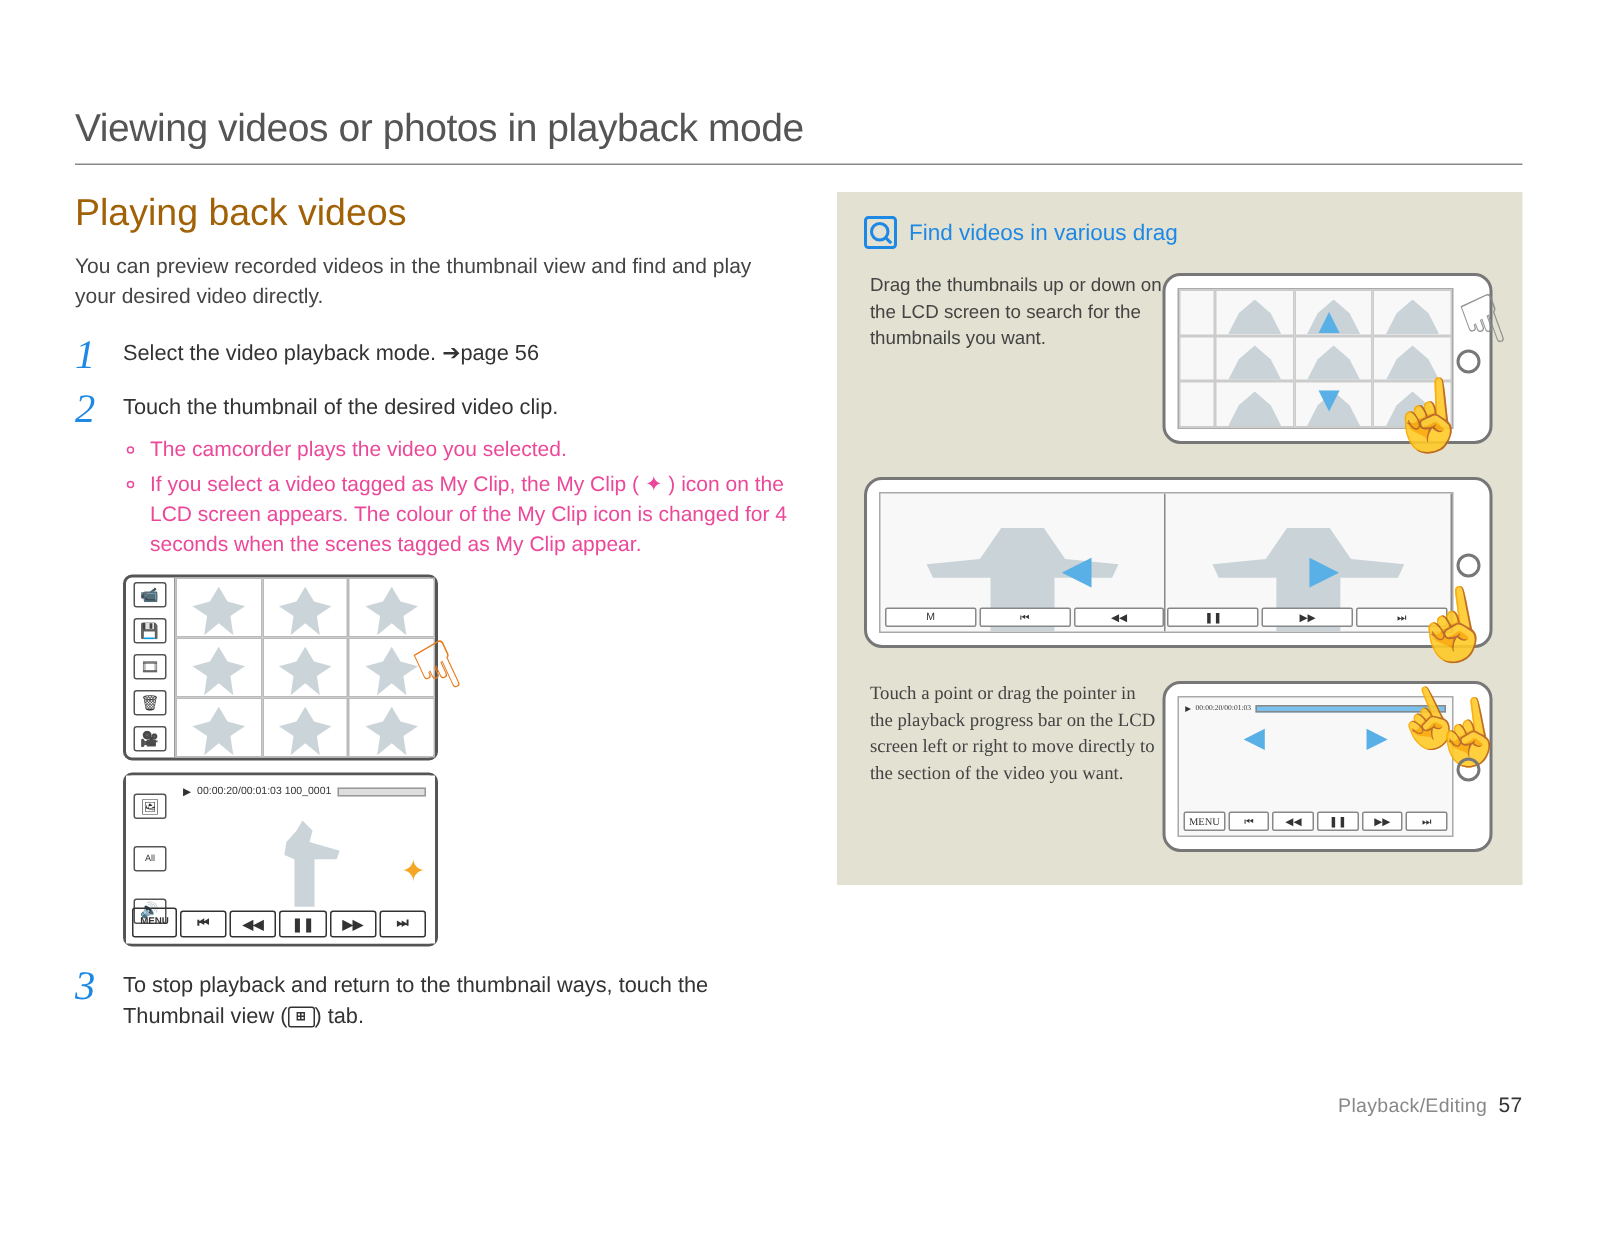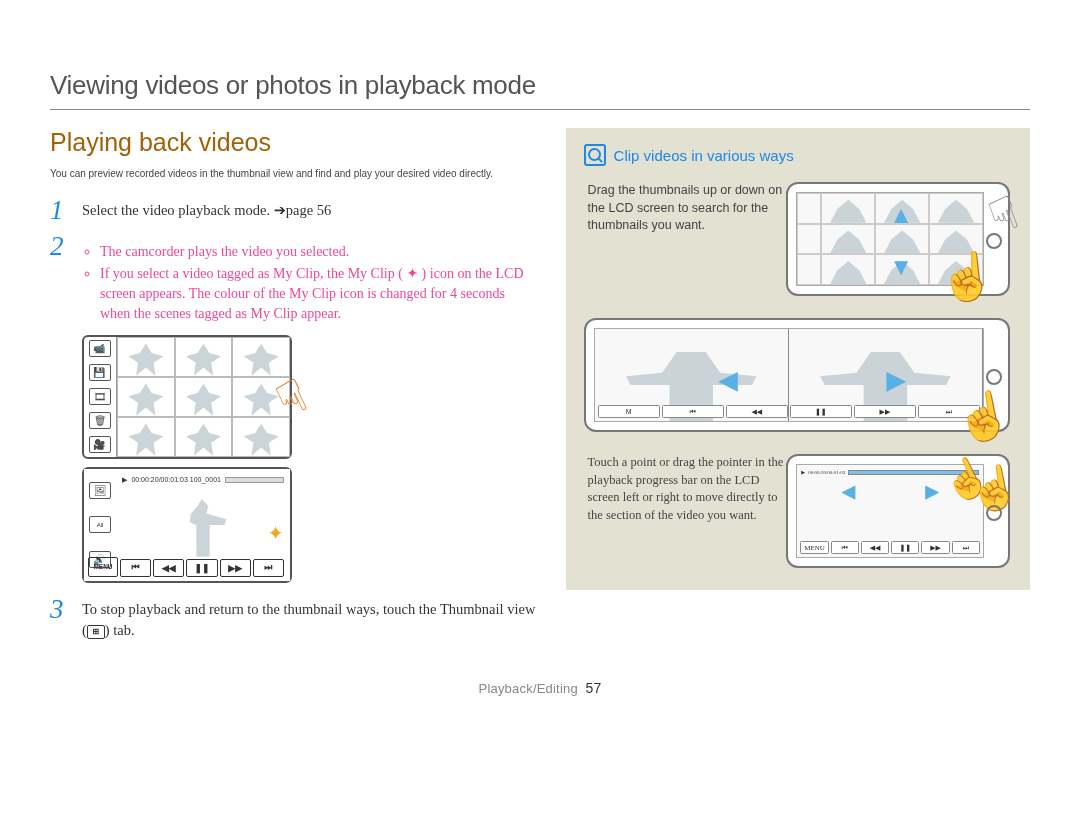--- a/index.html
+++ b/index.html
@@ -6,21 +6,21 @@
     margin: 0;
     padding: 0;
     font-family: Arial, Helvetica, sans-serif;
     color: #333;
     background: #fff;
     width: 1080px;
     height: 825px;
     box-sizing: border-box;
   }
   .page {
-    padding: 70px 50px 30px 50px;
+    padding: 70px 65px 30px 50px;
     box-sizing: border-box;
   }
   .title {
     font-size: 26px;
     color: #555;
     font-weight: 400;
     margin: 0 0 8px 0;
     letter-spacing: -0.3px;
   }
   .title-rule {
@@ -38,21 +38,21 @@
   .right-col {
     flex: 1;
   }
   .subtitle {
     font-size: 25px;
     color: #a16207;
     font-weight: 400;
     margin: 0 0 10px 0;
   }
   .intro {
-    font-size: 10px;
+    font-size: 14px;
     line-height: 1.45;
     margin: 0 0 14px 0;
     color: #444;
   }
   .steps {
     list-style: none;
     padding: 0;
     margin: 0;
   }
   .step {
@@ -67,21 +67,20 @@
     width: 32px;
     flex-shrink: 0;
     line-height: 1;
     padding-top: 1px;
   }
   .step-body {
     font-size: 14.5px;
     line-height: 1.5;
     color: #333;
     padding-top: 4px;
-    font-family: Liberation Serif, serif;
   }
   .bullets {
     margin: 6px 0 0 0;
     padding-left: 18px;
     font-size: 14px;
     color: #ec4899;
   }
   .bullets li {
     margin-bottom: 2px;
     line-height: 1.45;
@@ -382,21 +381,21 @@
   .top-prog {
     position:absolute; top:4px; left:4px; right:4px; height:6px;
     display:flex; align-items:center; gap:3px;
   }
   .top-prog .tr {
     flex:1; height:3px; background:#79c0ed; border:0.5px solid #888;
   }
   .top-prog .tx { font-size:5px; color:#333; }
 
   .footer {
-    text-align: center;
+    text-align: right;
     font-size: 13px;
     color: #888;
     margin-top: 30px;
     letter-spacing: 0.2px;
   }
   .footer .pg {
     color:#333;
     font-size:14px;
   }
   .inline-icon {
@@ -426,20 +425,21 @@
 
       <ol class="steps">
         <li class="step">
           <div class="step-num">1</div>
           <div class="step-body">Select the video playback mode. ➔page 56</div>
         </li>
 
         <li class="step">
           <div class="step-num">2</div>
           <div class="step-body">
+            <span>Touch the thumbnail of the desired video clip.</span>
             <ul class="bullets">
               <li>The camcorder plays the video you selected.</li>
               <li>If you select a video tagged as My Clip, the My Clip ( ✦ ) icon on the LCD screen appears. The colour of the My Clip icon is changed for 4 seconds when the scenes tagged as My Clip appear.</li>
             </ul>
           </div>
         </li>
       </ol>
 
       <div class="lcd-figure">
         <div class="lcd-box">
@@ -521,21 +521,21 @@
             <span>To stop playback and return to the thumbnail ways, touch the Thumbnail view (</span><span class="inline-icon">⊞</span><span>) tab.</span>
           </div>
         </li>
       </ol>
     </div>
 
     <div class="right-col">
       <div class="info-box">
         <div class="info-head">
           <div class="mag-icon"></div>
-          <div class="info-title">Clip videos in various ways</div>
+          <div class="info-title">Find videos in various drag</div>
         </div>
 
         <div class="tip">
           <div class="tip-text">Drag the thumbnails up or down on the LCD screen to search for the thumbnails you want.</div>
           <div class="device">
             <div class="screen">
               <div class="mini-grid">
                 <div class="mgc"></div>
                   <div class="mgc">
                     <div class="msil"></div>

